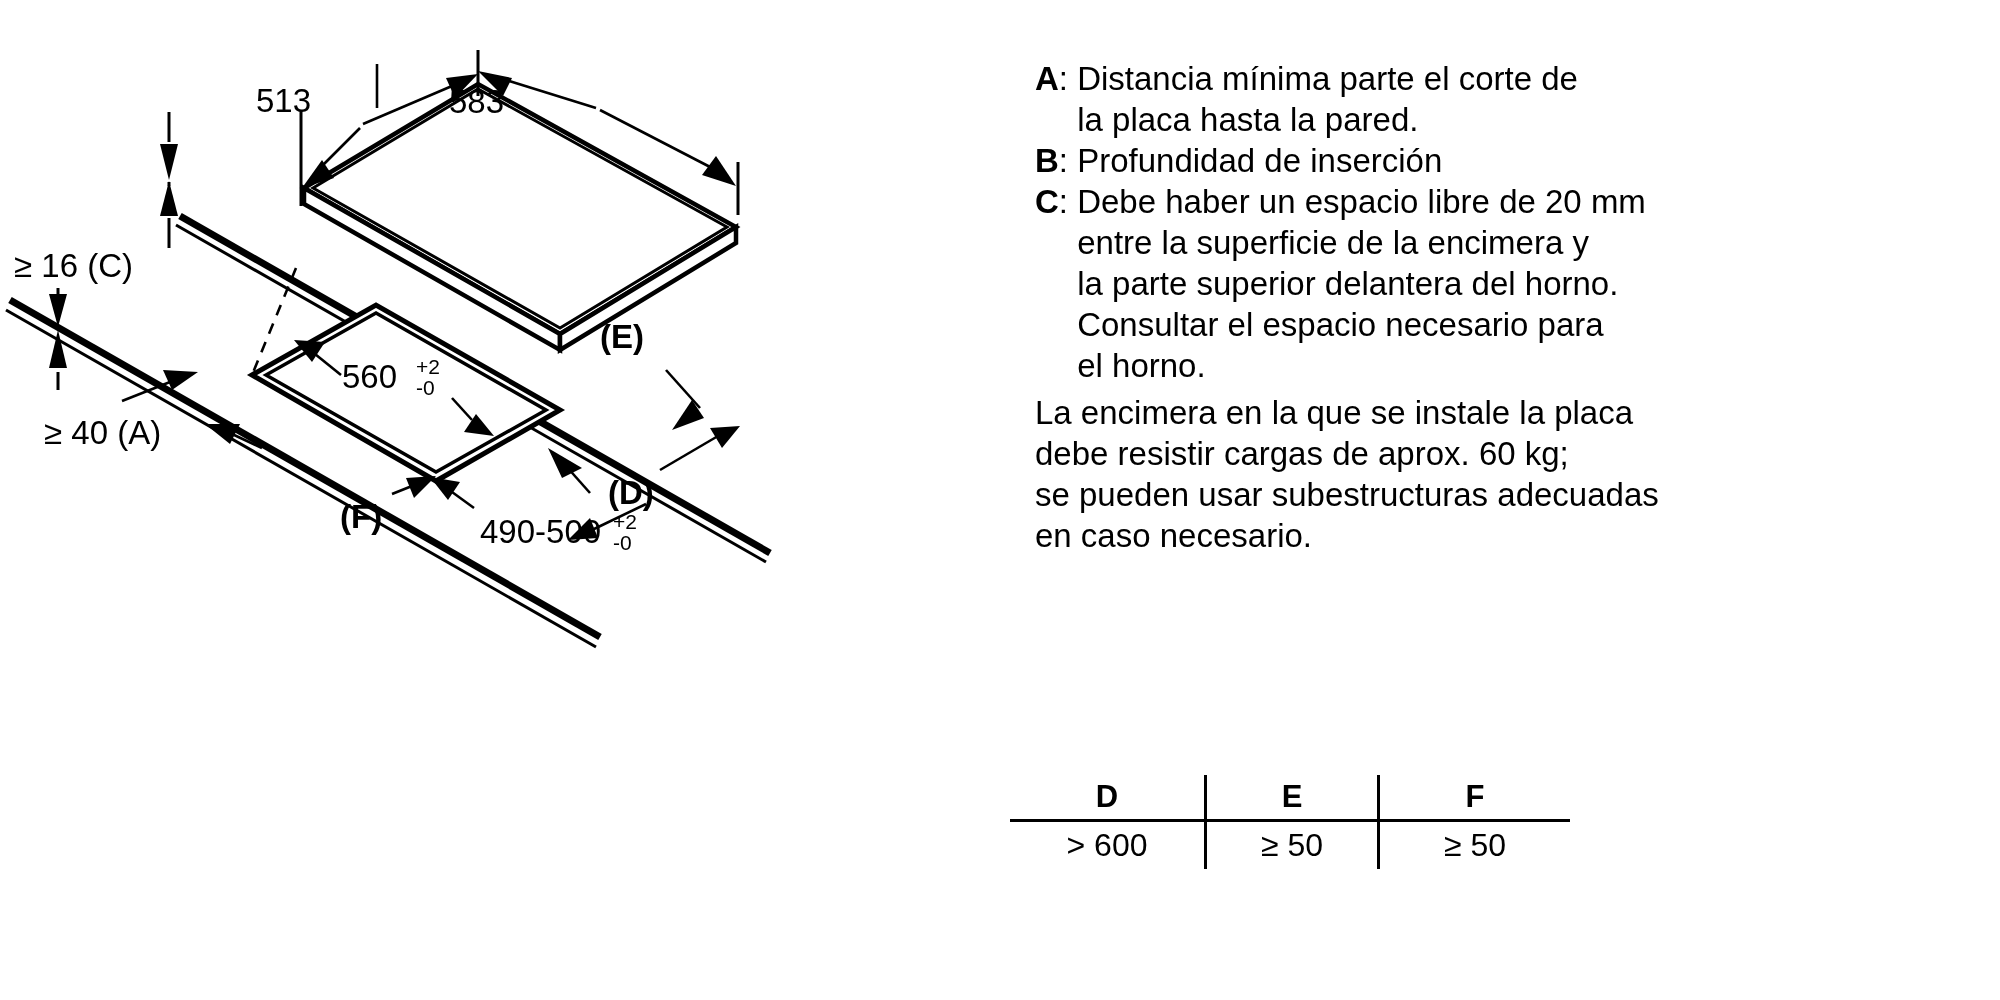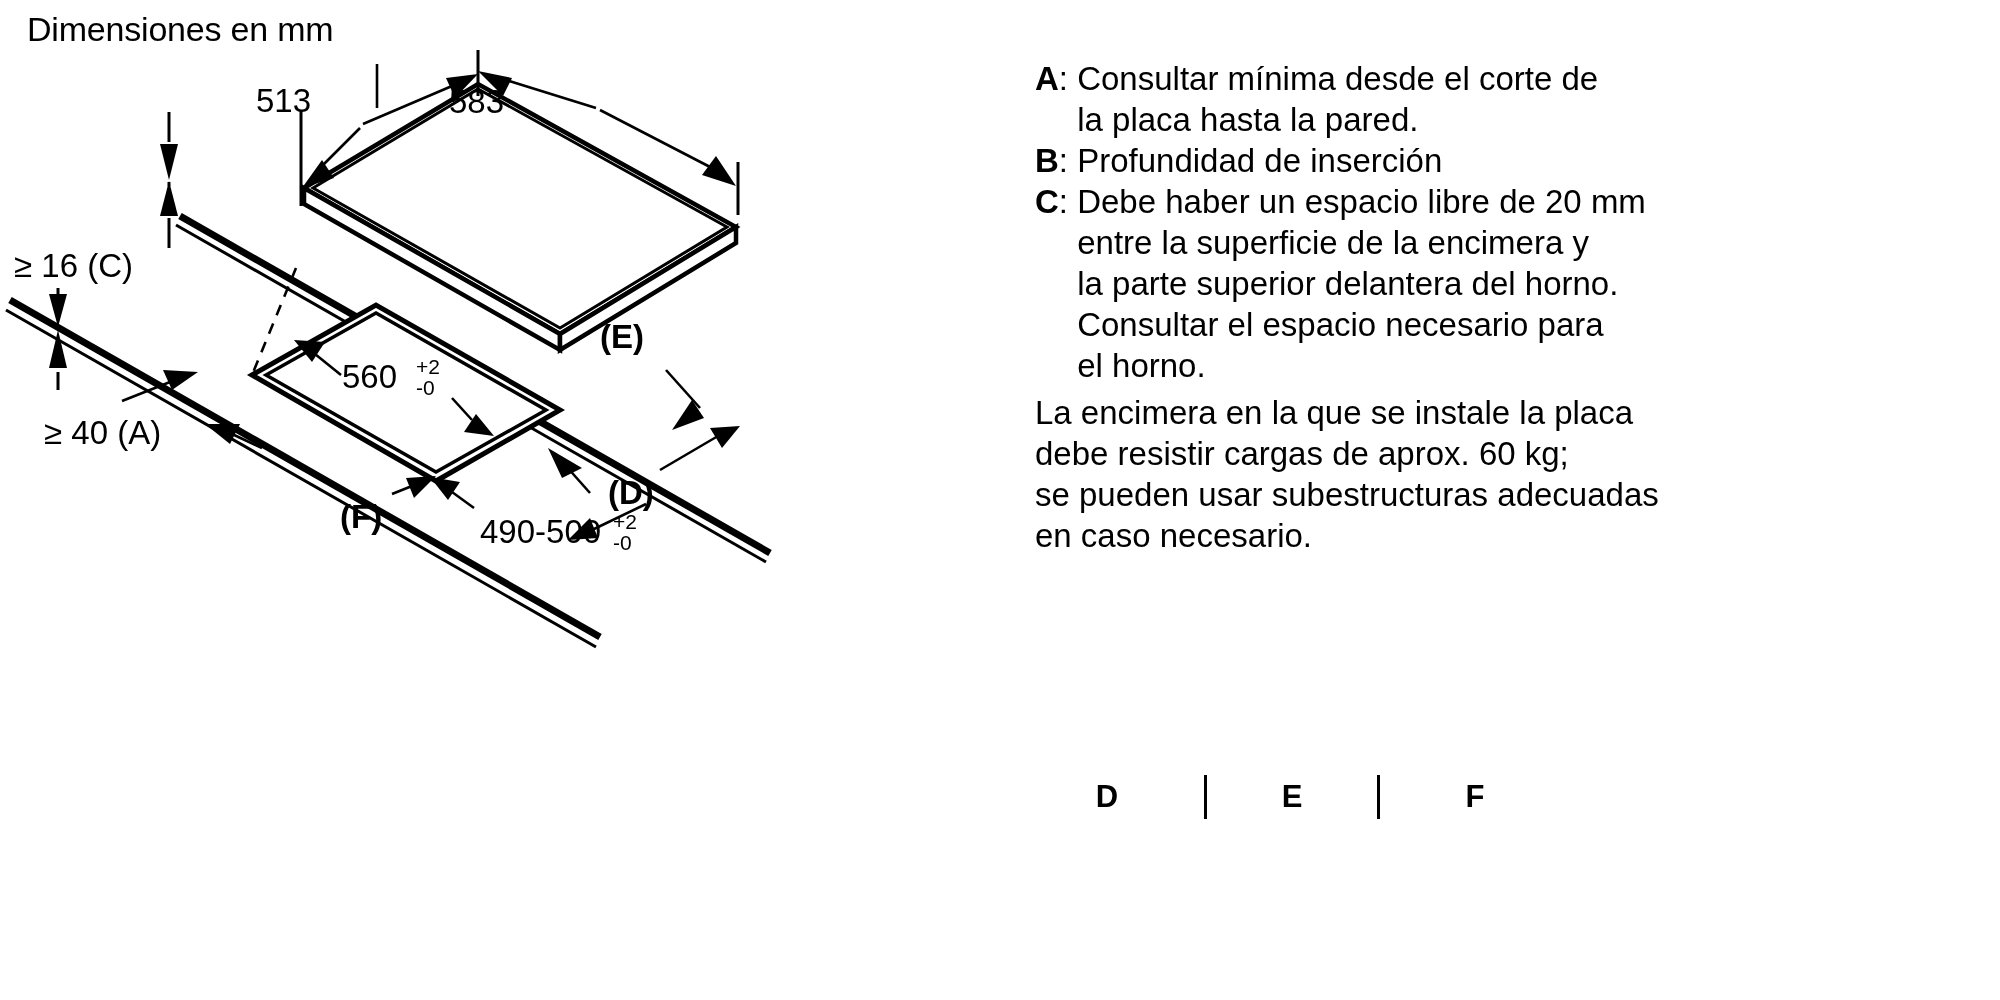--- a/index.html
+++ b/index.html
@@ -145,21 +145,20 @@
   .col-e { width: 172px; }
   .col-f { width: 192px; }
 </style>
 </head>
 <body>
 
 <div id="root">
 
   <div id="drawing-pane">
 
-    <div id="drawing-title">Dimensiones en mm</div>
 
     <svg id="drawing-svg" width="1000" height="1000" viewBox="0 0 1000 1000">
 
       <g>
 
         <path d="M 304,188 L 478,84 L 736,227 L 560,334 Z" fill="#ffffff" stroke="#000000" stroke-width="4.5" stroke-linejoin="miter"></path>
 
         <path d="M 313,188 L 478,89 L 727,227 L 560,328 Z" fill="none" stroke="#000000" stroke-width="3" stroke-linejoin="miter"></path>
 
         <path d="M 304,188 L 304,204 L 560,350 L 560,334 Z" fill="#ffffff" stroke="#000000" stroke-width="4.5" stroke-linejoin="miter"></path>
@@ -294,21 +293,21 @@
     </svg>
   </div>
 
   <div id="legend-pane">
 
     <div id="legend-list">
 
       <div class="legend-row">
         <span class="legend-key">A</span>
         <span class="legend-colon">: </span>
-        <span class="legend-text">Consultar mínima desde el corte de
+        <span class="legend-text">Distancia mínima parte el corte de
 la placa hasta la pared.</span>
       </div>
 
       <div class="legend-row">
         <span class="legend-key">B</span>
         <span class="legend-colon">: </span>
         <span class="legend-text">Profundidad de inserción</span>
       </div>
 
       <div class="legend-row">
@@ -333,17 +332,22 @@
   <div id="spec-table-wrap">
     <table id="spec-table">
       <thead>
         <tr>
           <th class="c1 col-d">D</th>
           <th class="c2 col-e">E</th>
           <th class="c3 col-f">F</th>
         </tr>
       </thead>
       <tbody>
+        <tr>
+          <td class="c1">&gt; 600</td>
+          <td class="c2">≥ 50</td>
+          <td class="c3">≥ 50</td>
+        </tr>
       </tbody>
     </table>
   </div>
 
 </div>
 
 </body></html>

